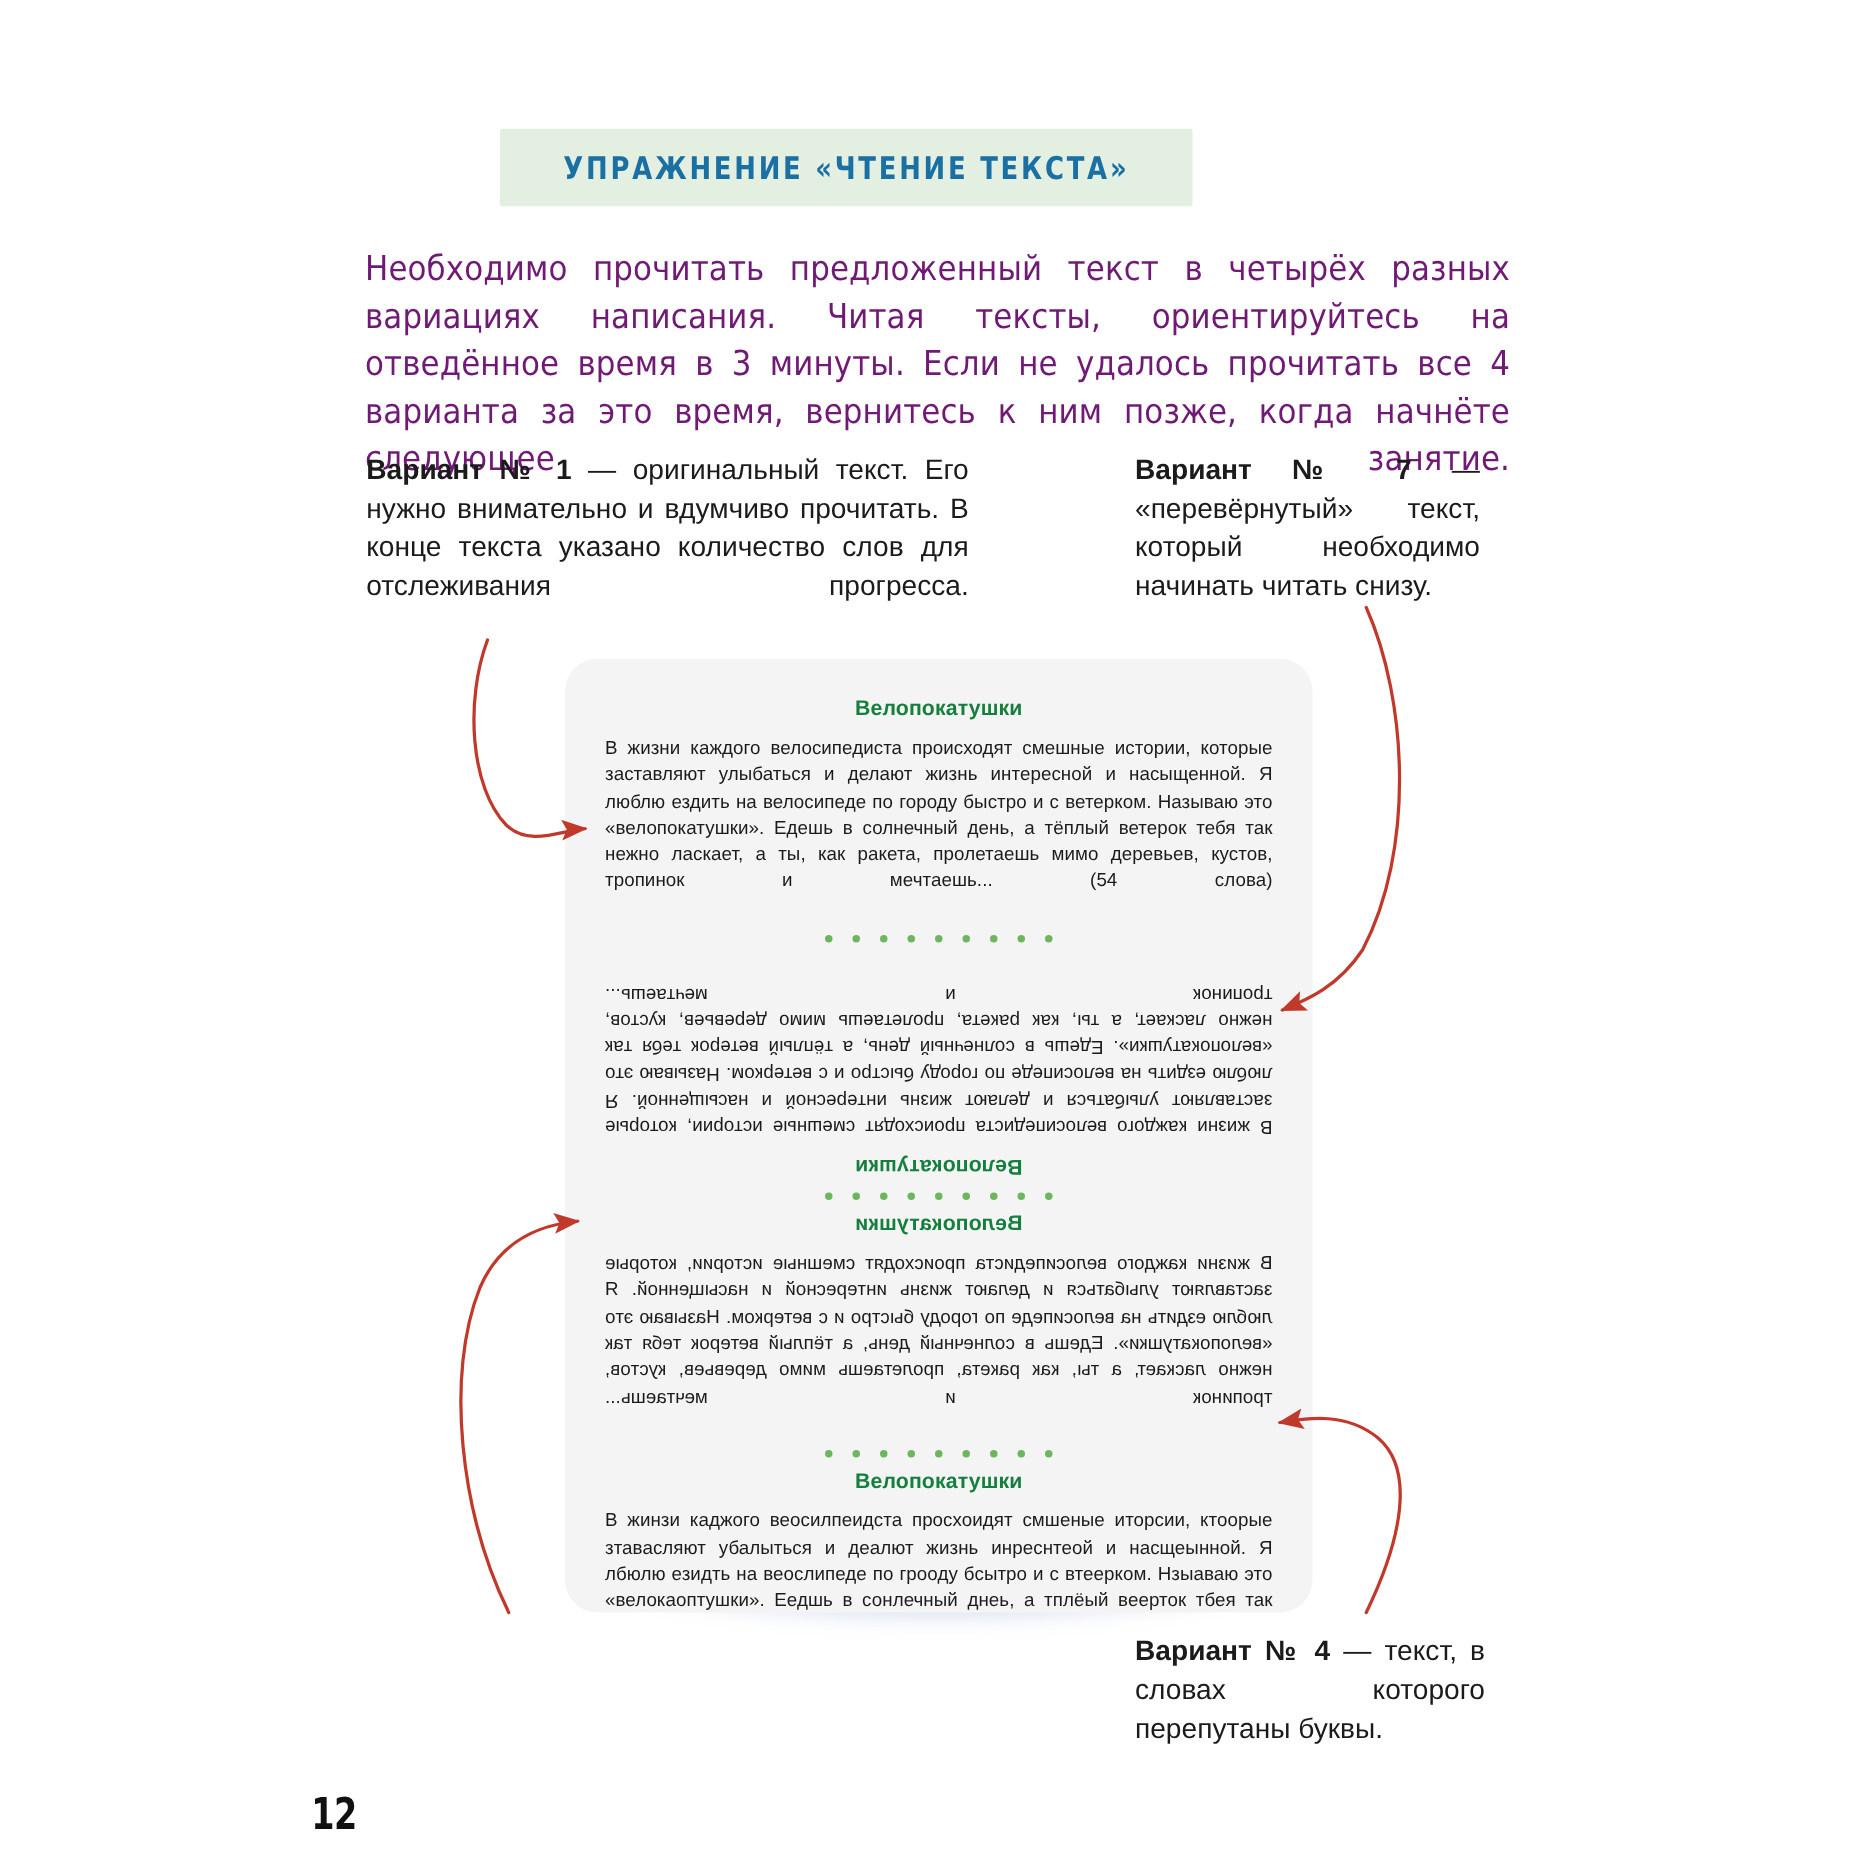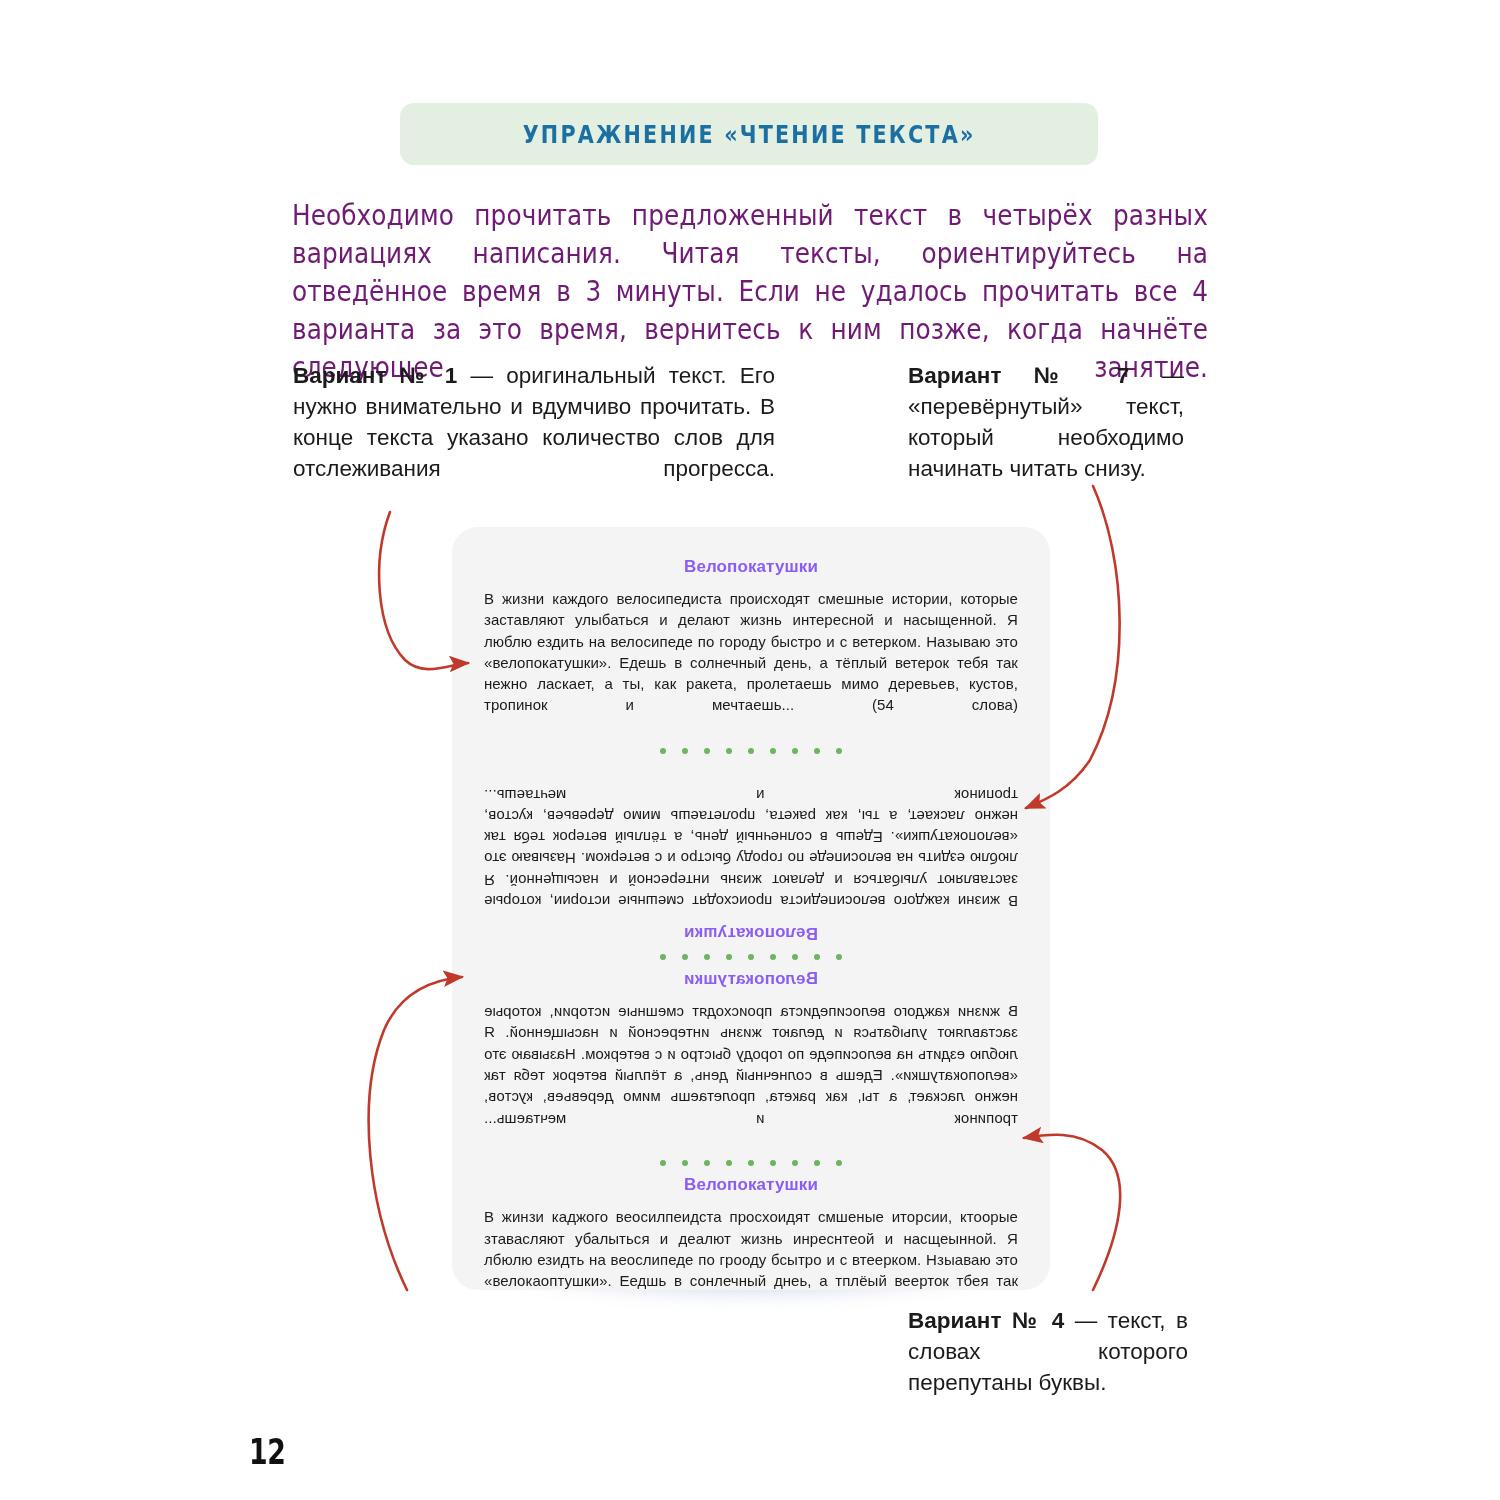--- a/index.html
+++ b/index.html
@@ -19,24 +19,24 @@
   .page {
     position: absolute;
     inset: 0;
   }
 
   
   .banner {
     position: absolute;
     left: 400px;
     top: 103px;
-    width: 698px;
+    width: 554px;
     height: 62px;
     background: #e2efe1;
-    border-radius: 14px;
+    border-radius: 2px;
     display: flex;
     align-items: center;
     justify-content: center;
   }
   .banner-title {
     font-family: "DejaVu Sans Condensed", "Liberation Sans Narrow", "Liberation Sans", sans-serif;
     font-weight: 700;
     font-size: 25px;
     letter-spacing: 2.4px;
     color: #1a6fa3;
@@ -112,21 +112,21 @@
     position: absolute;
     left: 32px;
     right: 32px;
     top: 30px;
   }
 
   .block-title {
     text-align: center;
     font-weight: 700;
     font-size: 17px;
-    color: #8b5cf6;
+    color: #15803d;
     margin: 0 0 11px 0;
     letter-spacing: 0.1px;
   }
   .block-body {
     font-size: 15px;
     line-height: 21.3px;
     text-align: justify;
     color: #1b1b1b;
     margin: 0;
     letter-spacing: 0.05px;

